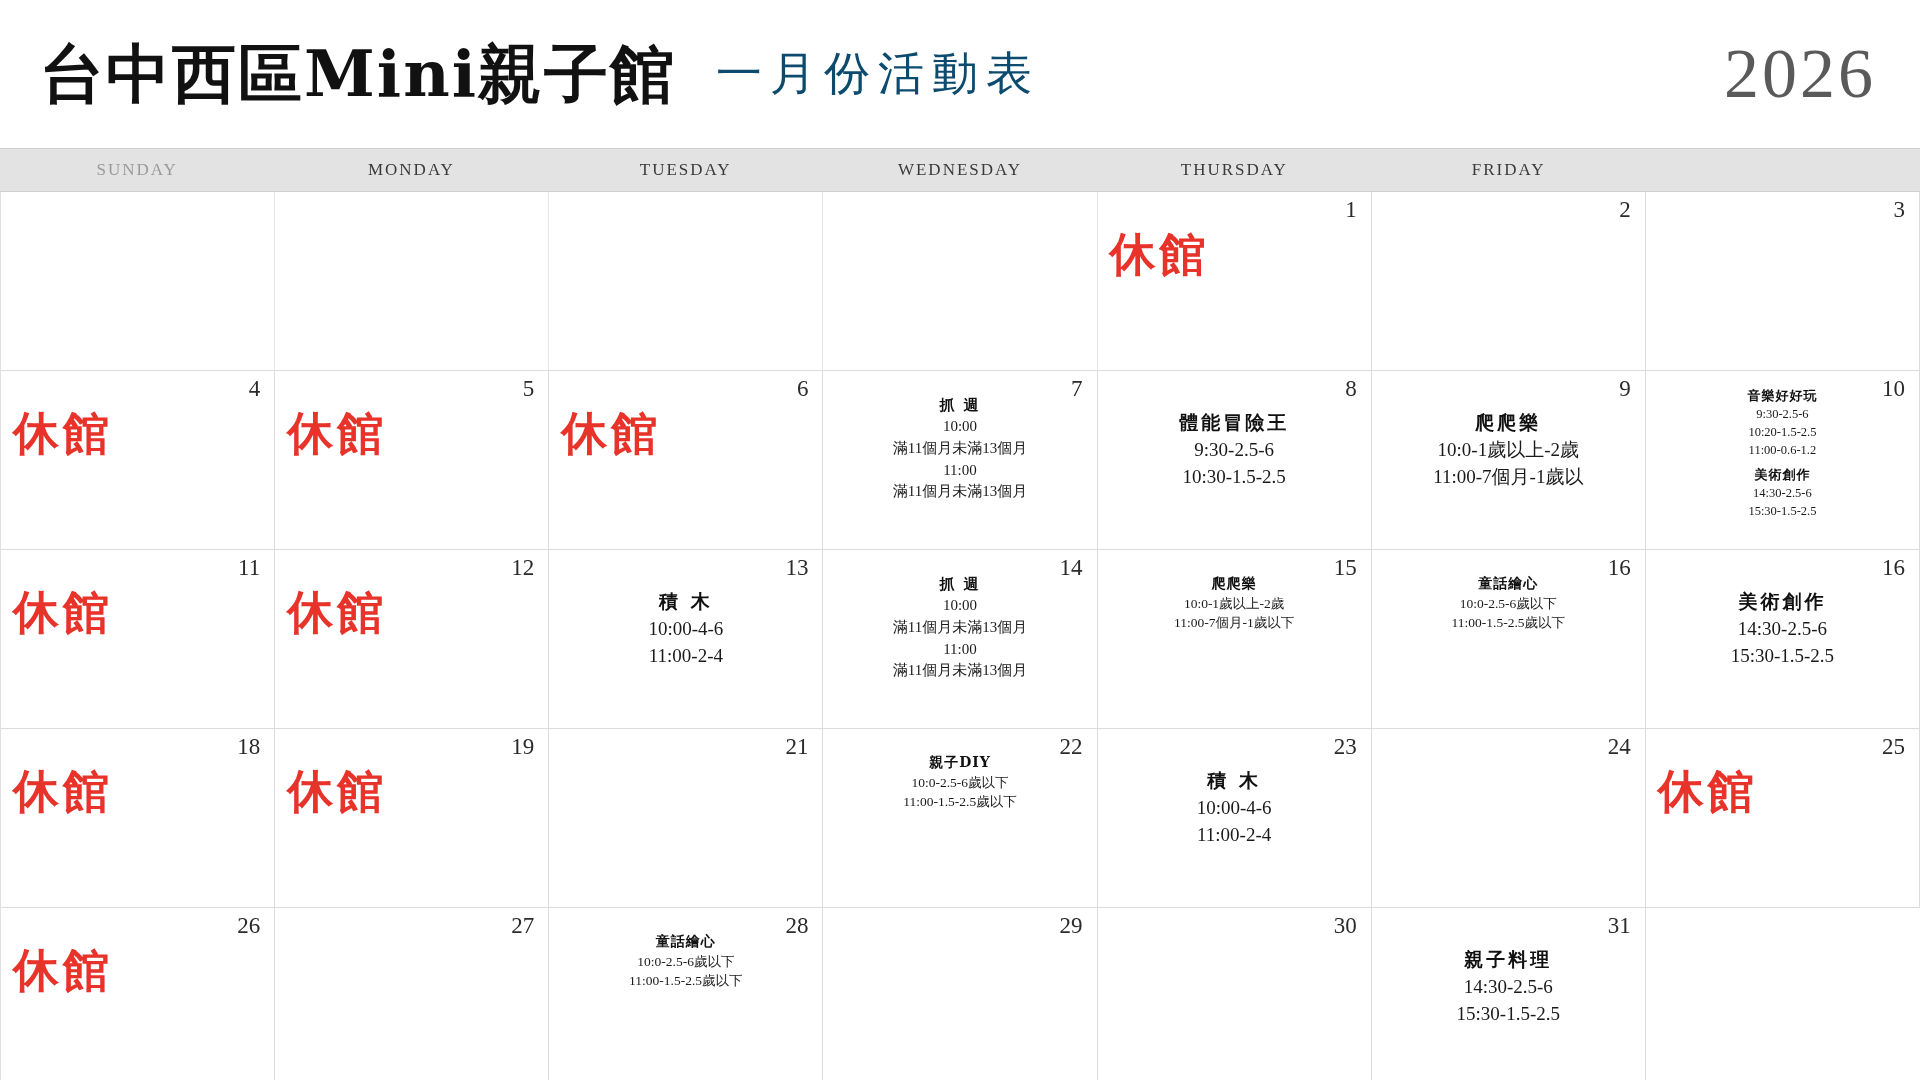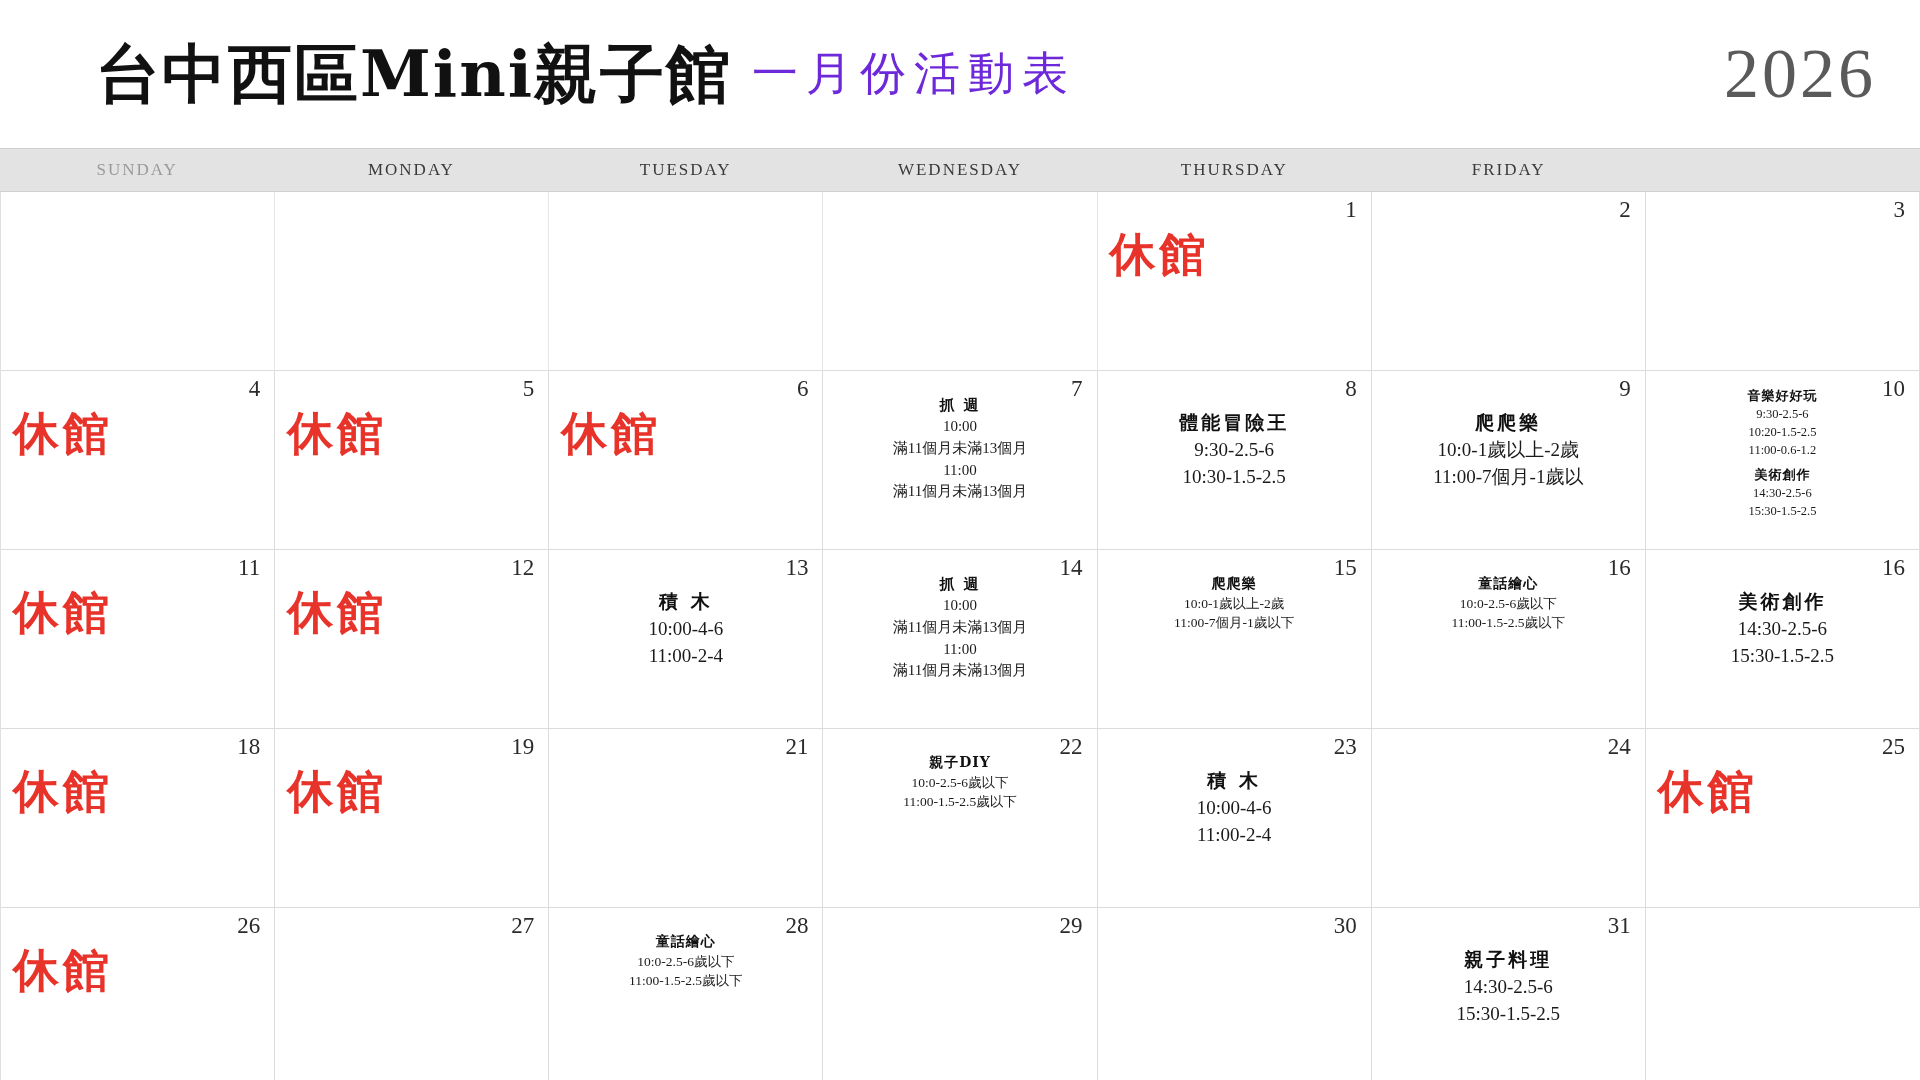--- a/index.html
+++ b/index.html
@@ -17,37 +17,37 @@
     width: 1920px;
     height: 1080px;
     background: #ffffff;
   }
 
   
   .header {
     height: 148px;
     display: flex;
     align-items: center;
-    padding-left: 96px;
+    padding-left: 40px;
     box-sizing: border-box;
-    gap: 20px;
+    gap: 40px;
   }
   .title-main {
     font-family: "DejaVu Serif", serif;
     font-weight: bold;
     font-size: 64px;
     letter-spacing: 2px;
     color: #111111;
     white-space: nowrap;
   }
   .title-sub {
     font-family: "DejaVu Serif", serif;
     font-size: 46px;
     letter-spacing: 8px;
-    color: #6d28d9;
+    color: #0c4a6e;
     white-space: nowrap;
   }
   .title-year {
     font-family: "Liberation Serif", serif;
     font-size: 70px;
     color: #5a5a5a;
     letter-spacing: 3px;
     margin-left: auto;
     margin-right: 44px;
     white-space: nowrap;

